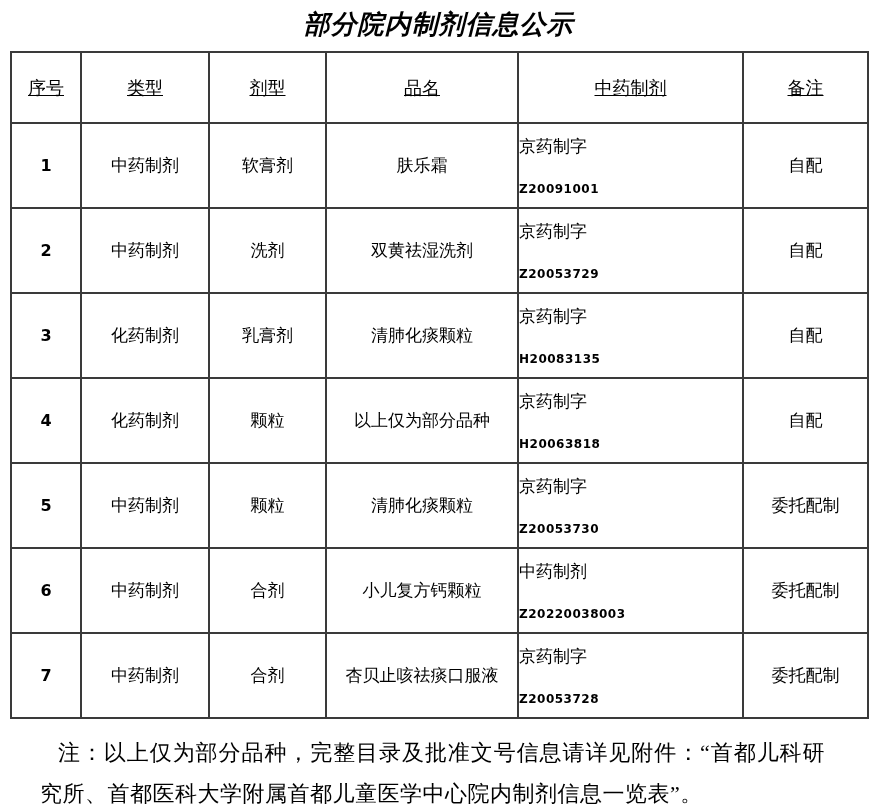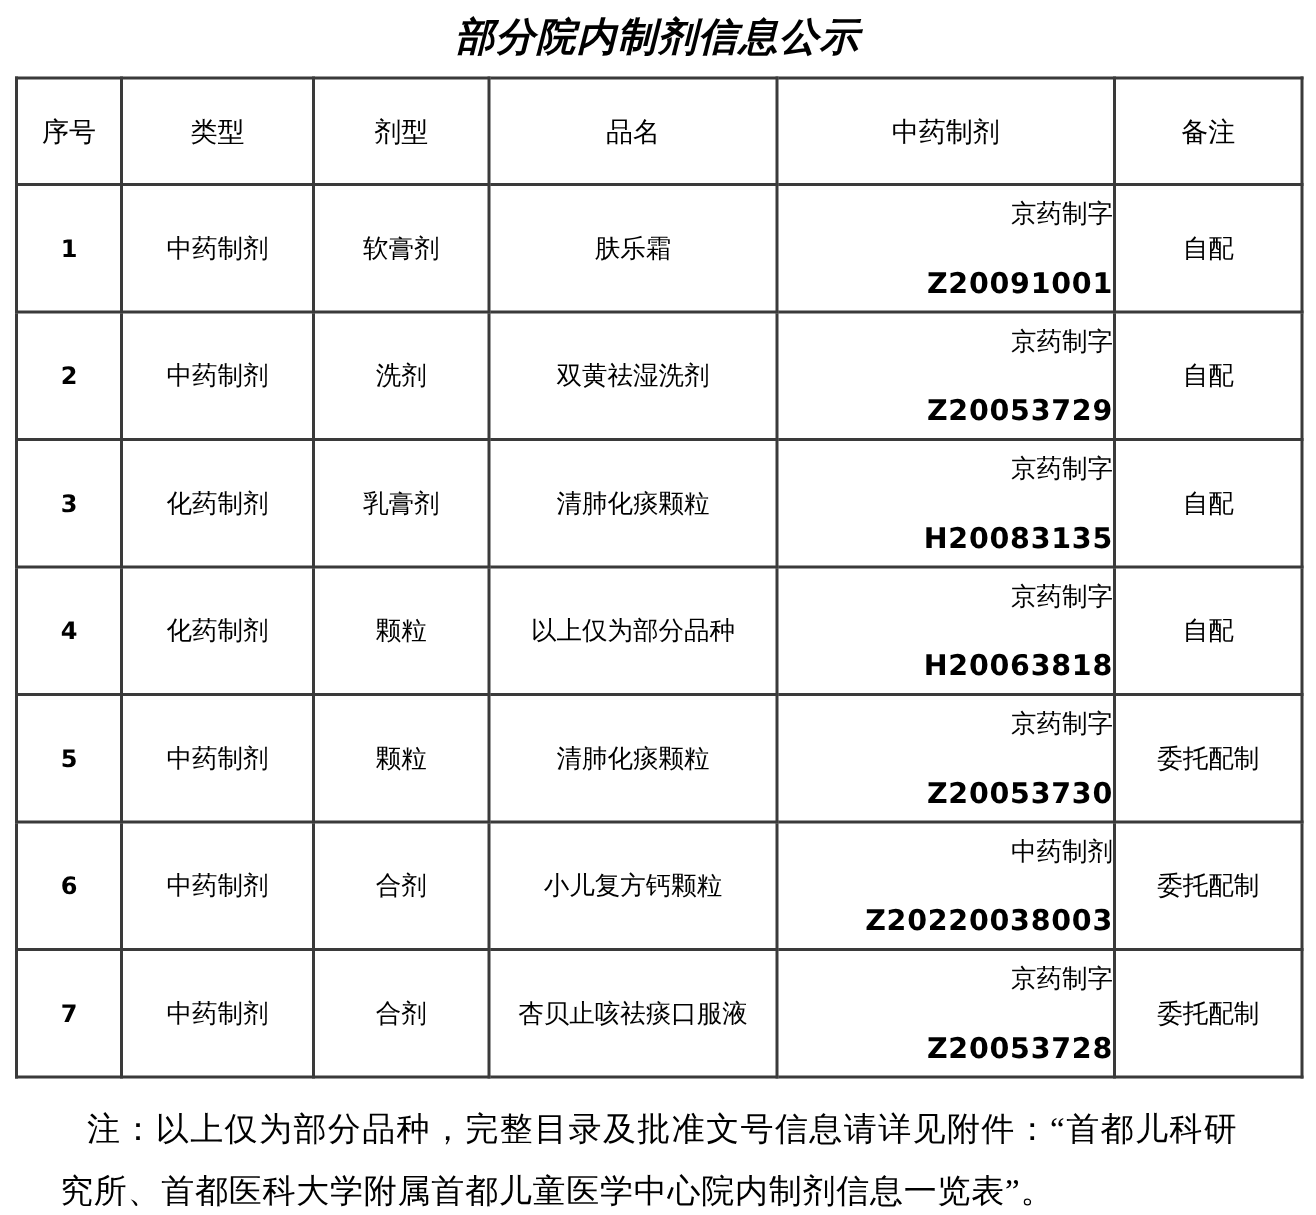--- a/index.html
+++ b/index.html
@@ -36,41 +36,41 @@
   }
   th, td {
     border: 2px solid #3a3a3a;
     text-align: center;
     vertical-align: middle;
     padding: 0;
     font-size: 17px;
     font-weight: normal;
     background: #ffffff;
   }
-  thead tr { height: 71px; }
+  thead tr { height: 71px; text-decoration: underline; }
   tbody tr { height: 85px; }
   th { font-size: 18px; font-weight: normal; }
   td.num {
     font-family: "DejaVu Sans", "Liberation Sans", sans-serif;
     font-weight: bold;
     font-size: 16px;
   }
   .approval {
     display: flex;
     flex-direction: column;
-    align-items: flex-end;
+    align-items: flex-start;
     justify-content: center;
     gap: 24px;
     height: 100%;
   }
   .ap-prefix { font-size: 17px; }
   .ap-no {
     font-family: "DejaVu Sans", "Liberation Sans", sans-serif;
     font-weight: bold;
-    font-size: 19px;
+    font-size: 12px;
     letter-spacing: 0.5px;
   }
   .note {
     margin: 14px 52px 0 40px;
     font-size: 22px;
     line-height: 1.85;
     text-indent: 18px;
     text-align: justify;
     letter-spacing: 0.5px;
   }

